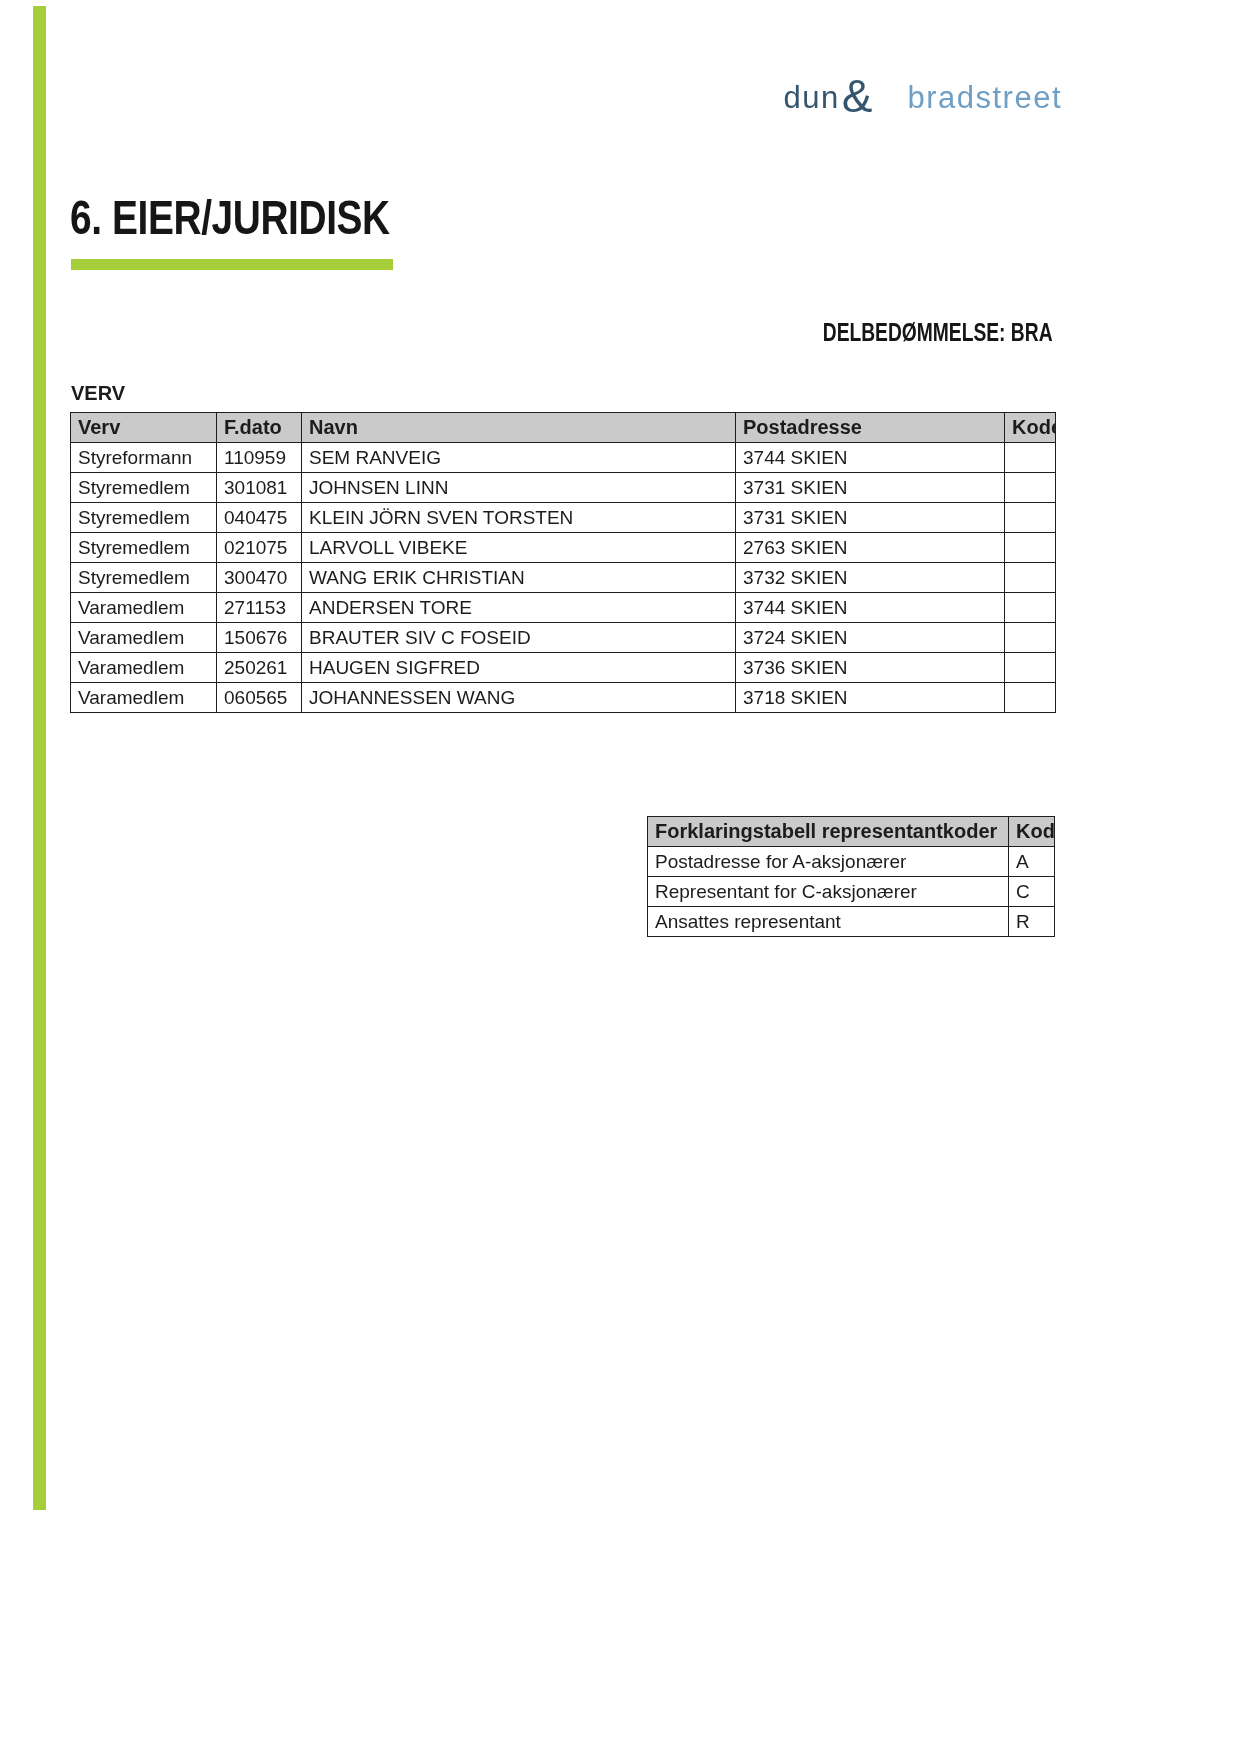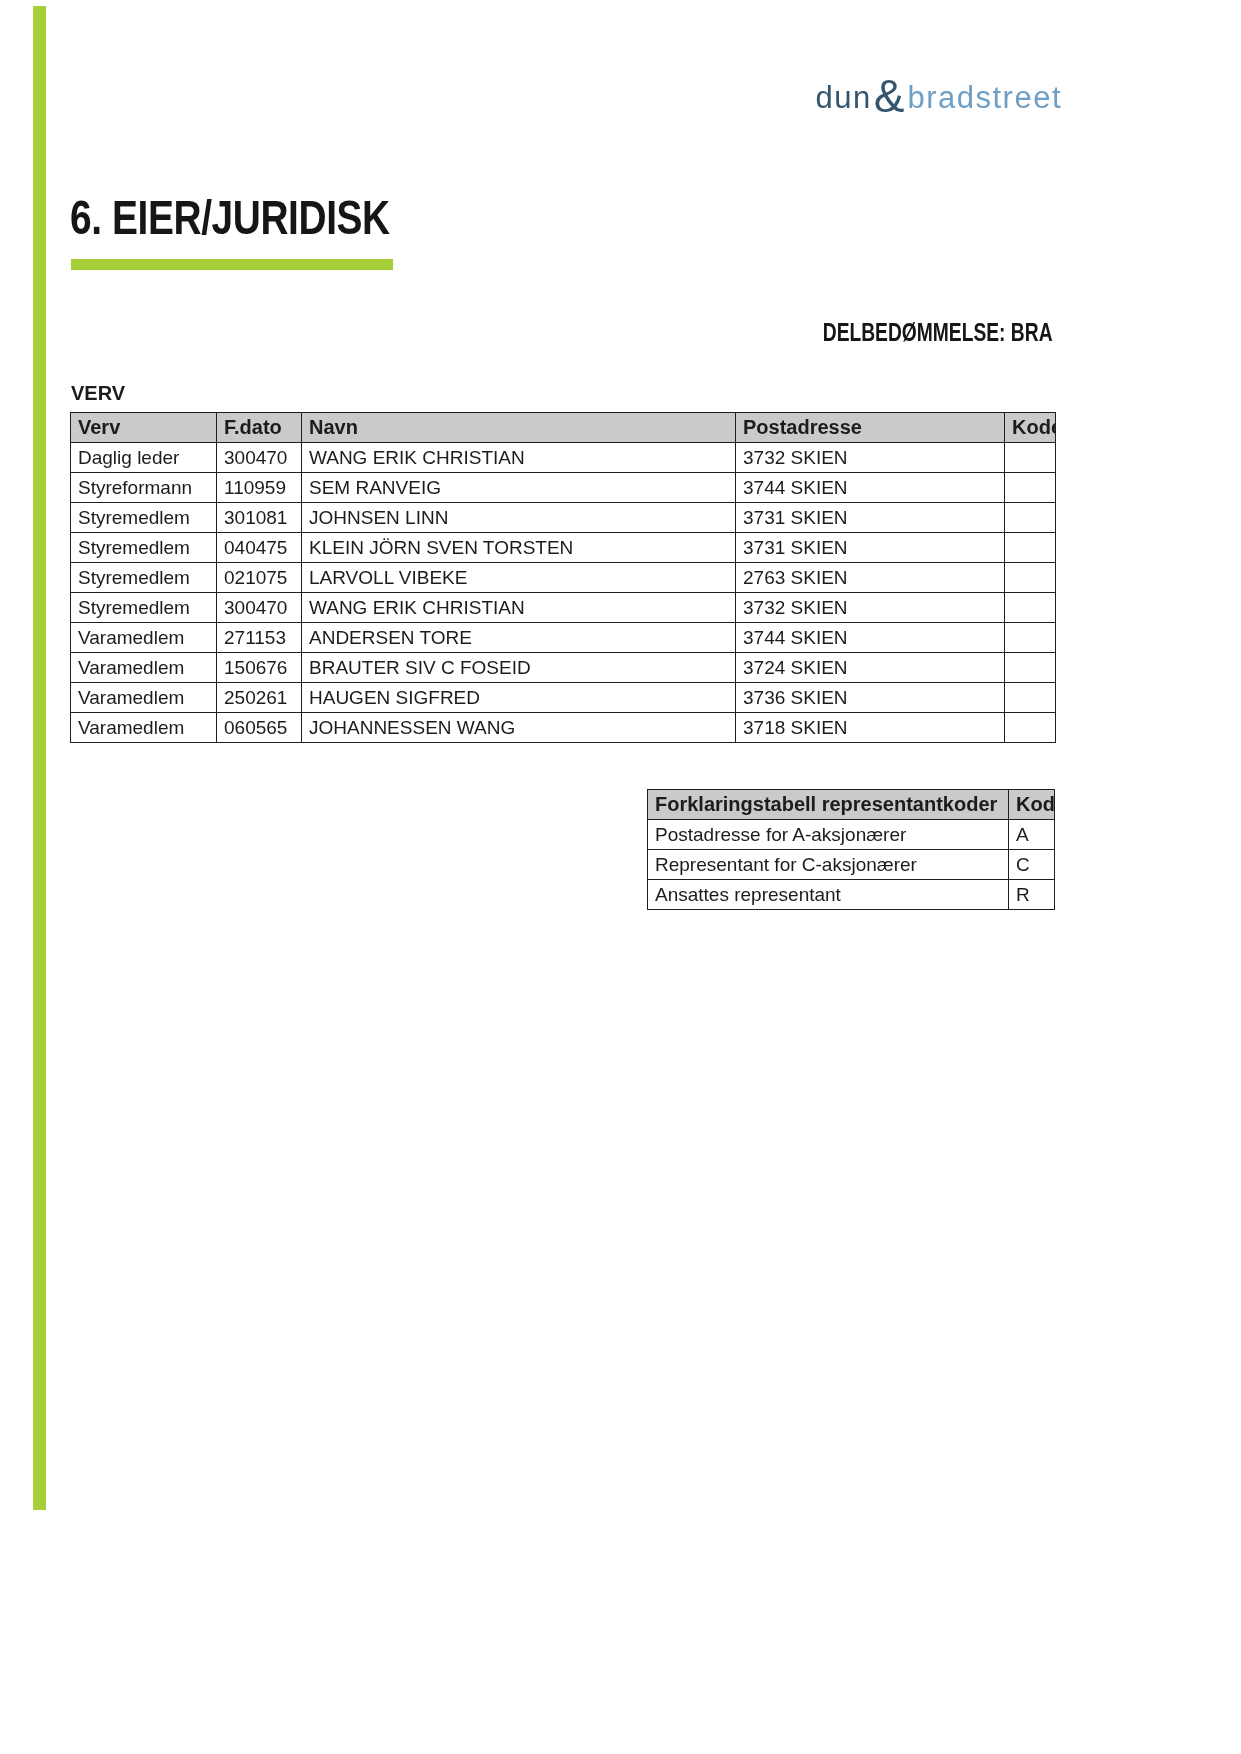--- a/index.html
+++ b/index.html
@@ -36,20 +36,21 @@
     color:var(--logo-dark);
   }
   .logo-amp{
     font-size:46px;line-height:40px;
     color:var(--logo-dark);
     margin:0 3px 4px 2px;
   }
   .logo-brad{
     font-size:31px;letter-spacing:1.5px;
     color:var(--logo-light);
+    margin-left:32px;
   }
   .title{
     position:absolute;
     left:70px;top:193px;
     font-size:48px;line-height:50px;
     font-weight:bold;
     letter-spacing:-0.5px;
     color:#161616;
     white-space:nowrap;
     transform:scaleX(0.81);
@@ -95,21 +96,21 @@
   th{
     background:var(--hdr-gray);
     font-weight:bold;
     font-size:20px;
   }
   .verv-table{
     left:70px;top:412px;
     width:985px;
   }
   .code-table{
-    left:647px;top:789px;
+    left:647px;top:816px;
     width:407px;
   }
   .footer{
     position:absolute;
     right:179px;top:1686px;
     font-size:20px;
     color:#222222;
     font-family:Liberation Serif, serif;
   }
 </style>
@@ -145,27 +146,20 @@
         <tr>
           <th>Verv</th>
           <th>F.dato</th>
           <th>Navn</th>
           <th>Postadresse</th>
           <th>Kode</th>
         </tr>
       </thead>
       <tbody>
         <tr>
-          <td>Daglig leder</td>
-          <td>300470</td>
-          <td>WANG ERIK CHRISTIAN</td>
-          <td>3732 SKIEN</td>
-          <td></td>
-        </tr>
-        <tr>
           <td>Styreformann</td>
           <td>110959</td>
           <td>SEM RANVEIG</td>
           <td>3744 SKIEN</td>
           <td></td>
         </tr>
         <tr>
           <td>Styremedlem</td>
           <td>301081</td>
           <td>JOHNSEN LINN</td>

